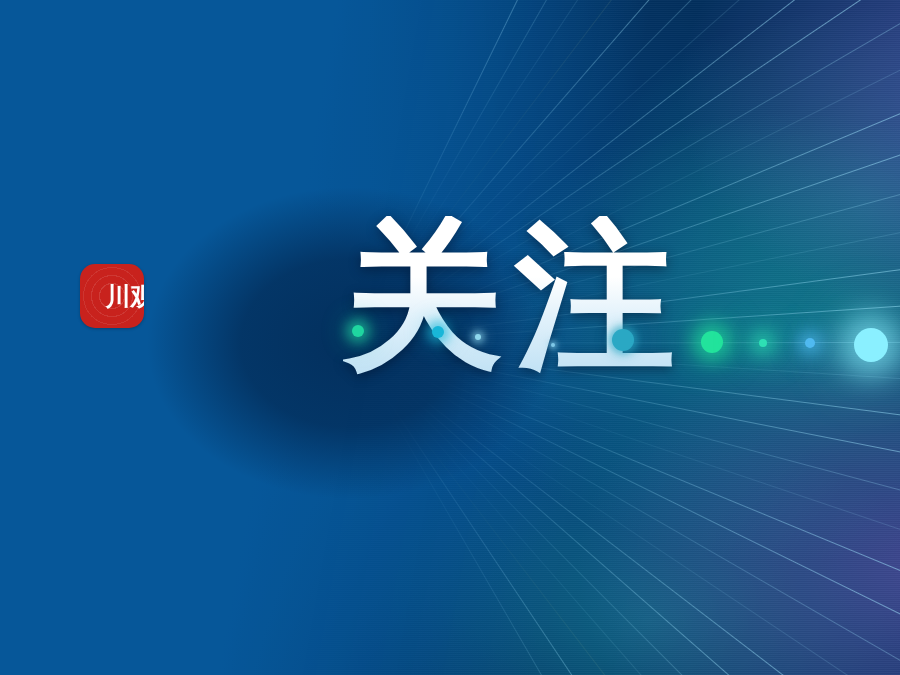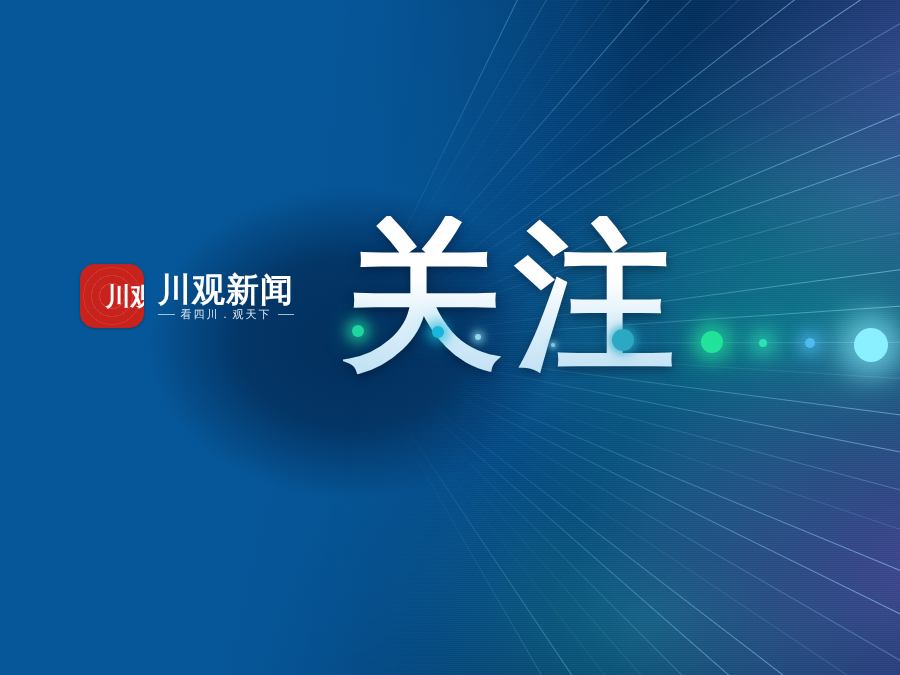--- a/index.html
+++ b/index.html
@@ -241,25 +241,17 @@
       <div class="dot" style="left: 759px; top: 339px; width: 8px; height: 8px; background: rgb(46, 224, 180); box-shadow: rgba(46, 224, 180, 0.55) 0px 0px 16px 8.8px, rgba(46, 224, 180, 0.22) 0px 0px 33.6px 14.4px;"></div>
       <div class="dot" style="left: 805px; top: 338px; width: 10px; height: 10px; background: rgb(79, 184, 240); box-shadow: rgba(79, 184, 240, 0.55) 0px 0px 13px 7.15px, rgba(79, 184, 240, 0.22) 0px 0px 27.3px 11.7px;"></div>
       <div class="dot" style="left: 854px; top: 328px; width: 34px; height: 34px; background: rgb(138, 240, 255); box-shadow: rgba(138, 240, 255, 0.55) 0px 0px 26px 14.3px, rgba(138, 240, 255, 0.22) 0px 0px 54.6px 23.4px;"></div>
     </div>
 
   <div class="logo" style="left:80px; top:264px;">
     <div class="logo-mark">
       <div class="rings"></div>
       <div class="mk">川观</div>
     </div>
-    <div class="logo-word">
-      <div class="logo-title">川观新闻</div>
-      <div class="logo-tag">
-        <span class="bar"></span>
-        <span class="tg">看四川．观天下</span>
-        <span class="bar"></span>
-      </div>
-    </div>
   </div>
 
   <div class="headline" style="left:318px; top:216px;margin-left:25px;">关注</div>
 
 </div>
 
 </body></html>

